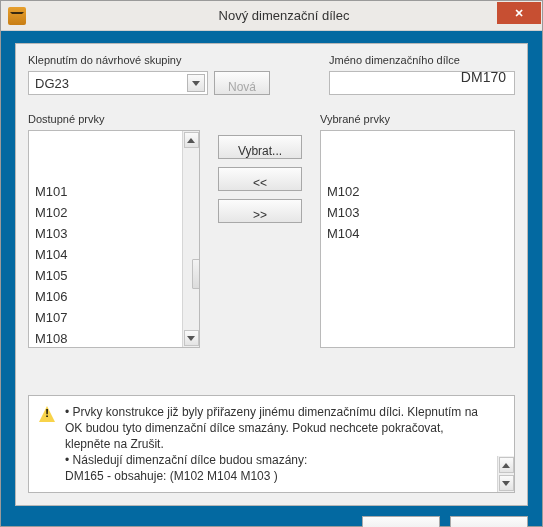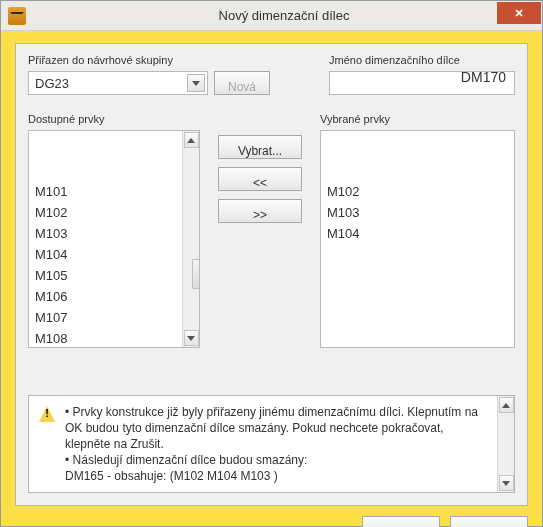--- a/index.html
+++ b/index.html
@@ -6,21 +6,21 @@
   body {
     margin: 0;
     font-family: "Segoe UI", Tahoma, Arial, sans-serif;
     font-size: 12px;
     background: #f0f0f0;
     color: #333;
   }
   .window {
     width: 543px;
     height: 527px;
-    background: #fde047;
+    background: #0369a1;
     border: 1px solid #9a9a9a;
     display: flex;
     flex-direction: column;
   }
   .titlebar {
     height: 30px;
     background: #eceae7;
     border-bottom: 1px solid #cfcfcf;
     display: flex;
     align-items: center;
@@ -200,20 +200,21 @@
     padding-top: 4px;
     width: 96px;
   }
   .mid-buttons .btn { width: 84px; }
   .warn-box {
     margin-top: 4px;
     border: 1px solid #b7b7b7;
     background: #fff;
     display: flex;
     position: relative;
+    align-items: flex-end;
   }
   .warn-pad {
     padding: 8px 6px 8px 10px;
     display: flex;
     gap: 10px;
     flex:1;
   }
   .warn-icon {
     width:16px;height:16px;flex-shrink:0;margin-top:2px;
     background: #f8d34a;
@@ -246,21 +247,21 @@
     <div class="close-btn">
       <span>✕</span>
     </div>
   </div>
 
   <div class="content">
     <div class="body-frame">
 
       <div class="top-row">
         <div class="col">
-          <div class="lbl">Přiřazen do návrhové skupiny</div>
+          <div class="lbl">Klepnutím do návrhové skupiny</div>
           <div class="group-area">
             <div class="combo">
               <span class="combo-text">DG23</span>
               <div class="combo-arrow">
                 <div class="arrow-down"></div>
               </div>
             </div>
             <div class="btn btn-disabled">
               <span>Nová</span>
             </div>

